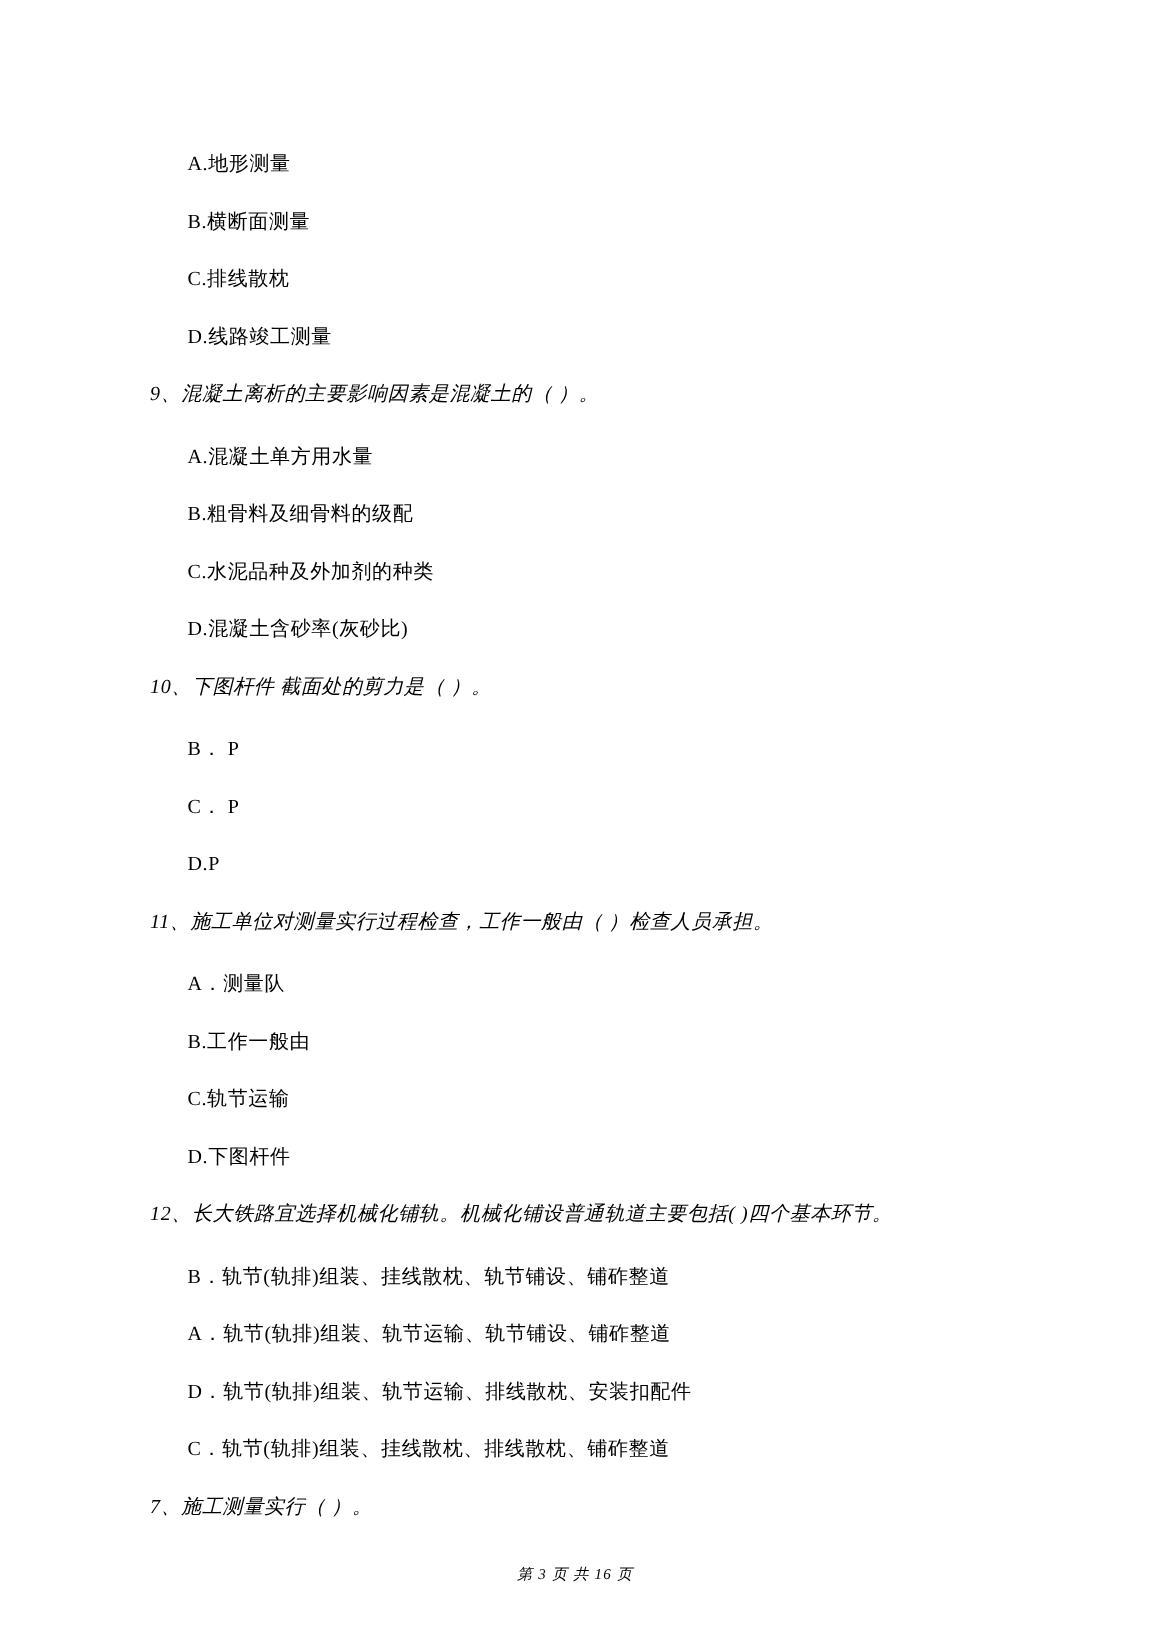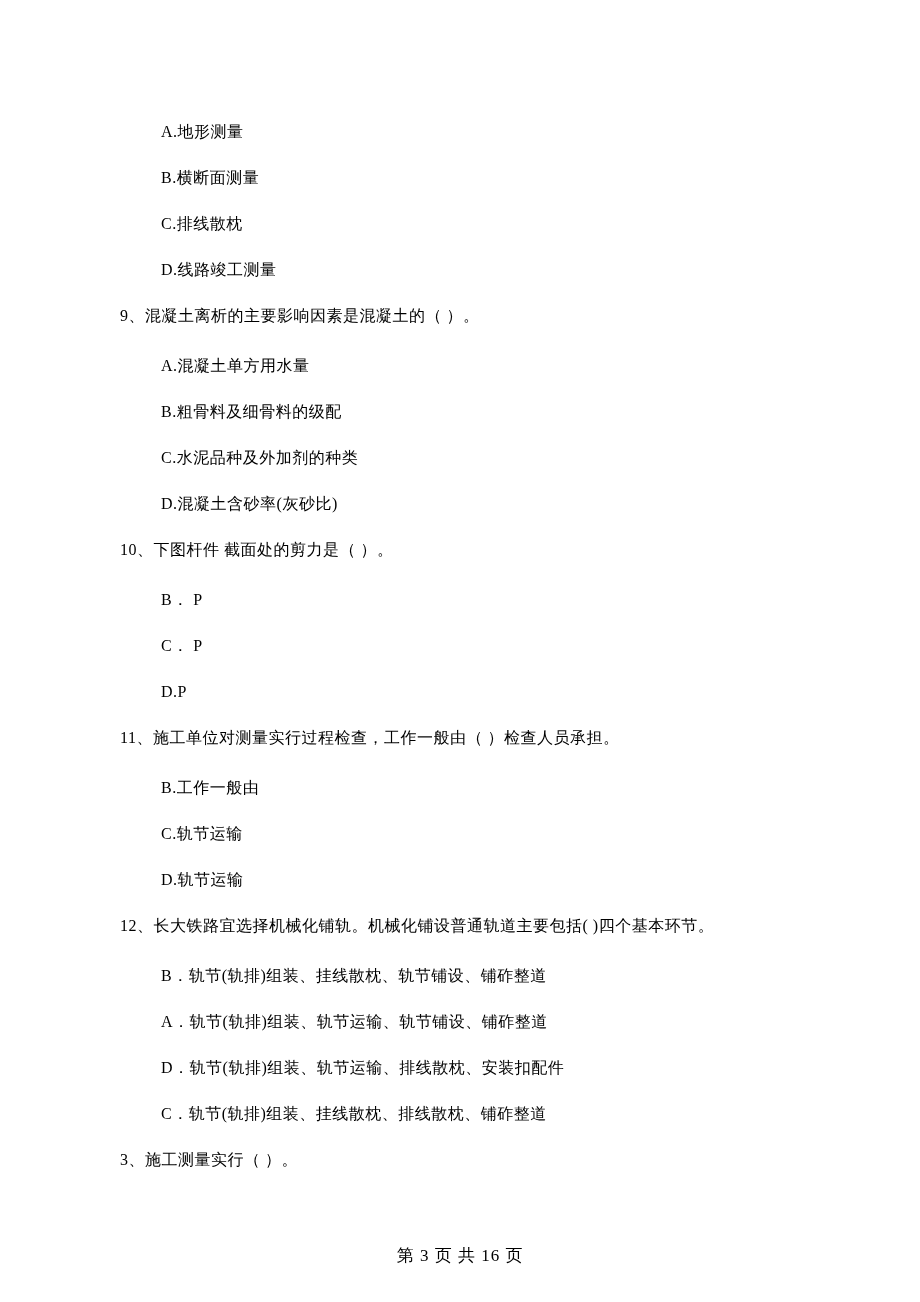--- a/index.html
+++ b/index.html
@@ -9,39 +9,41 @@
       font-family: "SimSun", "宋体", serif;
       font-size: 16px;
       color: #000000;
       line-height: 1.5;
       position: relative;
     }
     .page {
       padding: 120px 120px 40px 120px;
     }
     .option-group {
-      margin-left: 41px;
+      margin-left: 30px;
     }
     .option {
       margin-bottom: 22px;
       letter-spacing: 0.5px;
     }
     .question {
       margin-top: 10px;
       margin-bottom: 26px;
       letter-spacing: 0.5px;
+      font-style: italic;
     }
     .footer {
       position: absolute;
       bottom: 34px;
       left: 0;
       right: 0;
       text-align: center;
-      font-size: 17px;
+      font-size: 12px;
       letter-spacing: 1px;
+      font-style: italic;
     }
   </style>
 </head>
 <body>
 
 <div class="page">
 
   <div class="option-group">
     <div class="option">A.地形测量</div>
     <div class="option">B.横断面测量</div>
@@ -59,30 +61,31 @@
 
   <div class="question">10、下图杆件 截面处的剪力是（    ）。</div>
   <div class="option-group">
     <div class="option">B． P</div>
     <div class="option">C． P</div>
     <div class="option">D.P</div>
   </div>
 
   <div class="question">11、施工单位对测量实行过程检查，工作一般由（    ）检查人员承担。</div>
   <div class="option-group">
+    <div class="option">A．测量队</div>
     <div class="option">B.工作一般由</div>
     <div class="option">C.轨节运输</div>
-    <div class="option">D.轨节运输</div>
+    <div class="option">D.下图杆件</div>
   </div>
 
   <div class="question">12、长大铁路宜选择机械化铺轨。机械化铺设普通轨道主要包括(    )四个基本环节。</div>
   <div class="option-group">
     <div class="option">B．轨节(轨排)组装、挂线散枕、轨节铺设、铺砟整道</div>
     <div class="option">A．轨节(轨排)组装、轨节运输、轨节铺设、铺砟整道</div>
     <div class="option">D．轨节(轨排)组装、轨节运输、排线散枕、安装扣配件</div>
     <div class="option">C．轨节(轨排)组装、挂线散枕、排线散枕、铺砟整道</div>
   </div>
 
-  <div class="question">3、施工测量实行（    ）。</div>
+  <div class="question">7、施工测量实行（    ）。</div>
 
 </div>
 
 <div class="footer">第 3 页 共 16 页</div>
 
 </body></html>

